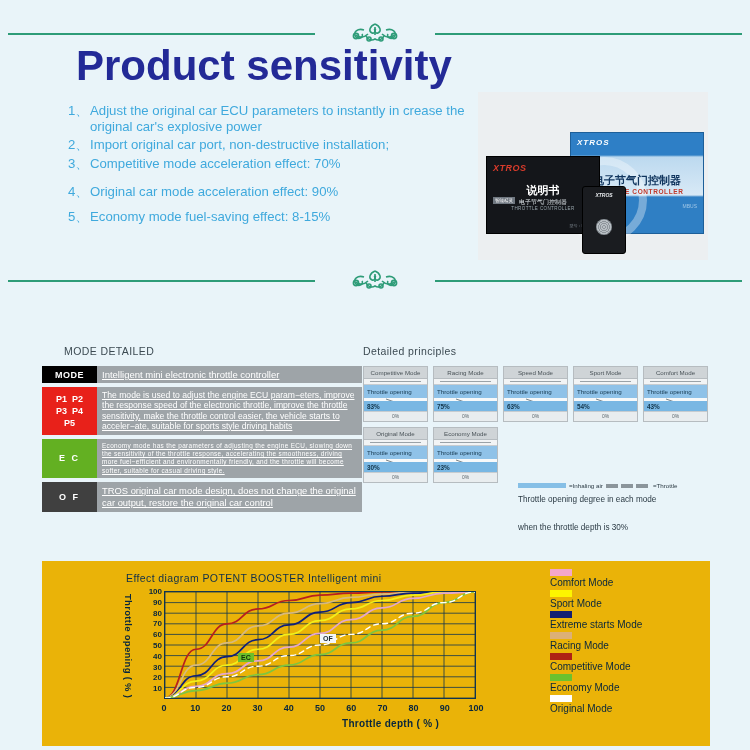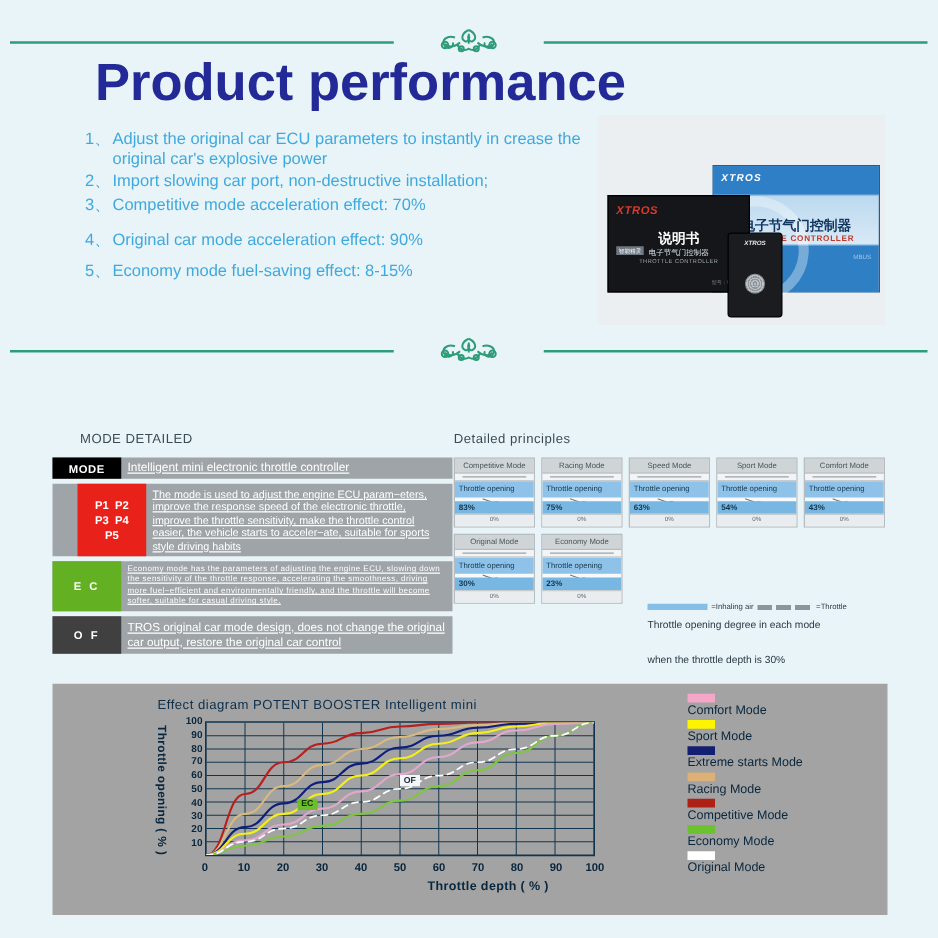--- a/index.html
+++ b/index.html
@@ -51,21 +51,21 @@
     background:repeating-radial-gradient(circle,#b9bfc4 0 1px,#8e959b 1px 2px);}
 
   
   .sec-label{position:absolute;color:#3c4a52;font-size:10.5px;letter-spacing:.4px;text-align:right;}
   .mtable{position:absolute;left:42px;top:366px;width:320px;}
   .mrow{display:flex;margin-bottom:4px;background:#9ea4a8;}
   .mrow .key{width:55px;flex:none;display:flex;align-items:center;justify-content:center;
      color:#fff;font-size:9px;text-align:center;line-height:12px;}
   .mrow .body{flex:1;color:#ffffff;padding:3px 5px;text-decoration:underline;}
   .k-mode{background:#000;font-weight:bold;font-size:10.5px;letter-spacing:.5px;}
-  .k-p{background:#e8211a;font-weight:bold;margin-left:20px;}
+  .k-p{background:#e8211a;font-weight:bold;}
   .k-ec{background:#63b022;font-weight:bold;font-size:11px;letter-spacing:2px;}
   .k-of{background:#404040;font-weight:bold;font-size:11px;letter-spacing:2px;}
   .b-mode{font-size:9.5px;padding-top:5px;padding-bottom:5px;}
   .b-p{font-size:8.6px;line-height:10.4px;}
   .b-ec{font-size:6.4px;line-height:8.4px;letter-spacing:.35px;}
   .b-of{font-size:9.4px;line-height:12px;padding-top:7px;padding-bottom:7px;}
 
   
   .cards{position:absolute;left:363px;top:366px;width:348px;}
   .crow{display:flex;gap:5px;margin-bottom:5px;}
@@ -90,21 +90,21 @@
 
   
   .plegend{position:absolute;left:518px;top:482px;width:200px;}
   .plegend .row{display:flex;align-items:center;gap:3px;font-size:6.2px;color:#2b3a44;}
   .plegend .sw-air{width:48px;height:5px;background:#86bfe6;}
   .plegend .sw-thr{width:44px;height:4px;
      background:repeating-linear-gradient(90deg,#8b959b 0 12px,transparent 12px 15px);}
   .plegend .cap{margin-top:5px;color:#2b3a44;font-size:8.2px;line-height:12px;}
 
   
-  .chart{position:absolute;left:42px;top:547px;width:668px;height:185px;background:#a3a3a3;}
+  .chart{position:absolute;left:42px;top:561px;width:668px;height:185px;background:#eab308;}
   .ctitle{position:absolute;left:84px;top:11px;color:#0e2f4b;font-size:10.5px;letter-spacing:.4px;}
   .ylab{position:absolute;left:78px;top:30px;width:14px;height:110px;color:#08263d;font-size:9.5px;
      font-weight:bold;writing-mode:vertical-rl;text-align:center;letter-spacing:.3px;}
   .plotbox{position:absolute;left:122px;top:30px;width:312px;height:108px;
      border:1.4px solid #12354f;box-sizing:border-box;}
   .yticks{position:absolute;left:92px;top:25px;width:28px;height:118px;}
   .yticks span{position:absolute;right:0;color:#08263d;font-size:8px;font-weight:bold;transform:translateY(-50%);}
   .xticks{position:absolute;left:108px;top:142px;width:340px;height:14px;}
   .xticks span{position:absolute;color:#08263d;font-size:9px;font-weight:bold;transform:translateX(-50%);}
   .xlab{position:absolute;left:300px;top:157px;color:#08263d;font-size:10px;font-weight:bold;letter-spacing:.3px;}
@@ -136,30 +136,30 @@
           <circle cx="36" cy="16" r="2.6"></circle>
           <circle cx="74" cy="16" r="2.6"></circle>
           <path d="M46 16 C48 20 52 21 55 19 C58 21 62 20 64 16"></path>
           <circle cx="49" cy="19" r="2"></circle>
           <circle cx="61" cy="19" r="2"></circle>
         </g>
       </svg>
     </div>
   </div>
 
-  <div class="h-main" style="left:76px;top:42px;font-size:42px;">Product performance</div>
+  <div class="h-main" style="left:76px;top:42px;font-size:42px;">Product sensitivity</div>
 
   <div class="bullets">
     <div class="bl">
       <span class="num">1、</span>
       <span class="txt">Adjust the original car ECU parameters to instantly in crease the original car's explosive power</span>
     </div>
     <div class="bl">
       <span class="num">2、</span>
-      <span class="txt">Import slowing car port, non-destructive installation;</span>
+      <span class="txt">Import original car port, non-destructive installation;</span>
     </div>
     <div class="bl">
       <span class="num">3、</span>
       <span class="txt">Competitive mode acceleration effect: 70%</span>
     </div>
     <div class="bl" style="margin-top:13px;">
       <span class="num">4、</span>
       <span class="txt">Original car mode acceleration effect: 90%</span>
     </div>
     <div class="bl" style="margin-top:9px;">

